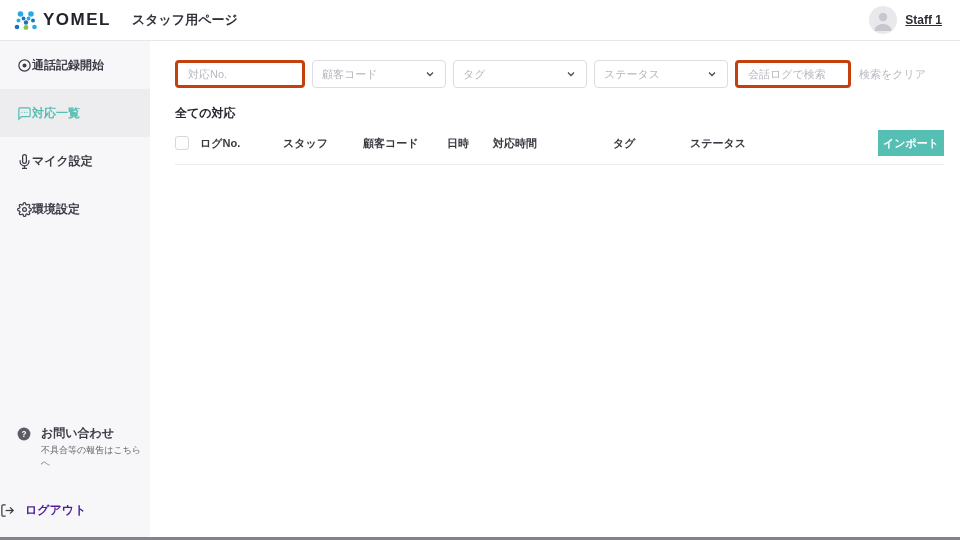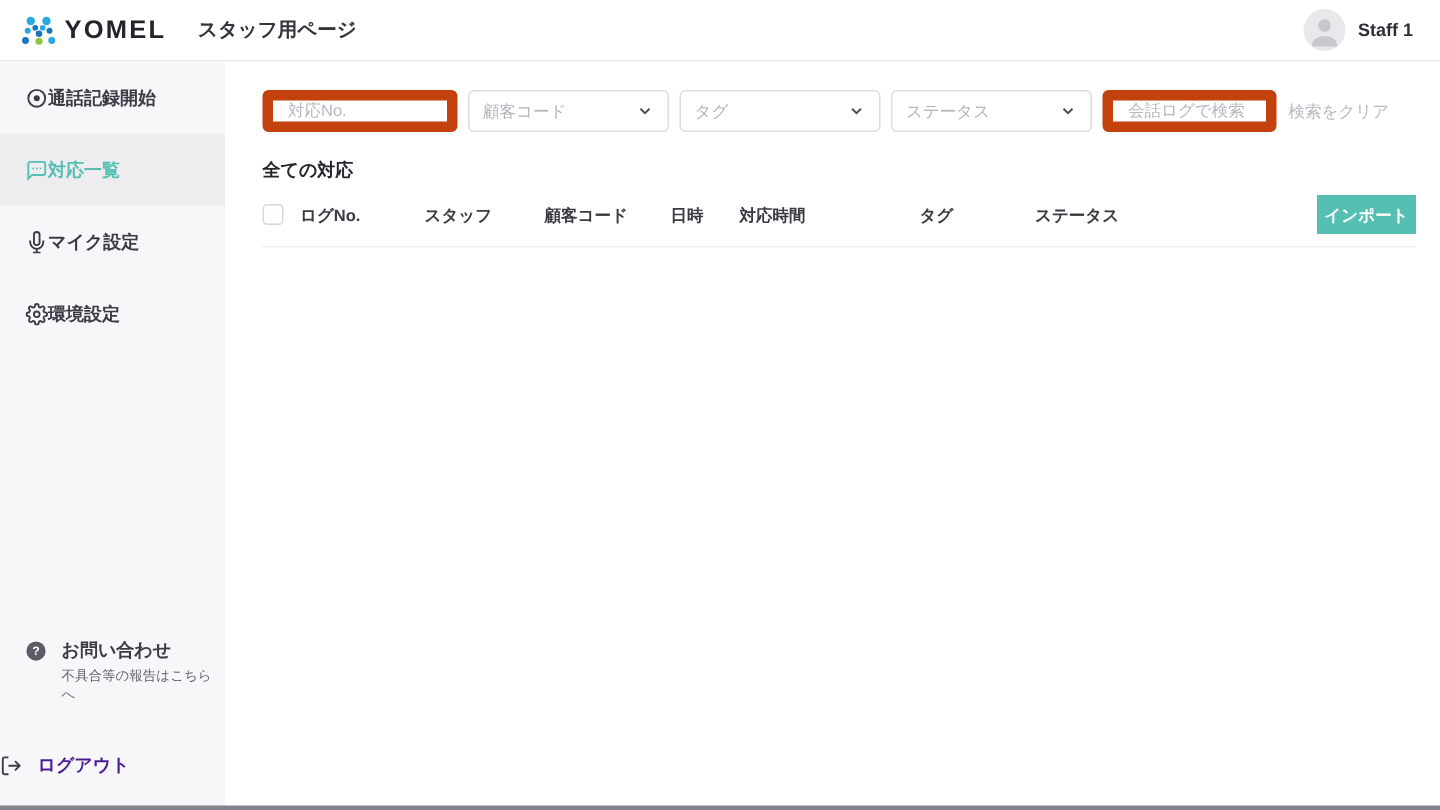--- a/index.html
+++ b/index.html
@@ -8,40 +8,40 @@
     font-family:"Liberation Sans","DejaVu Sans",sans-serif;
     background:#fff; color:#2e2e36; overflow:hidden;
   }
   .app { width:960px; height:540px; display:flex; flex-direction:column; position:relative; background:#fff; }
 
   
   .header { height:41px; min-height:41px; display:flex; align-items:center; padding:0 18px 0 13px; border-bottom:1px solid #e7e7eb; background:#fff; }
   .logo { display:flex; align-items:center; gap:4px; }
   .brand { font-size:17px; font-weight:bold; letter-spacing:1.5px; color:#23232b; }
   .page-title { margin-left:21px; font-size:13px; font-weight:bold; color:#33333b; }
-  .header-right { margin-left:auto; display:flex; align-items:center; gap:8px; cursor:pointer; }
+  .header-right { margin-left:auto; display:flex; align-items:center; gap:8px; cursor:pointer;text-decoration:underline; }
   .avatar { width:28px; height:28px; border-radius:50%; background:#e9e9ec; overflow:hidden; display:flex; align-items:center; justify-content:center; }
   .user-name { font-size:12px; font-weight:bold; color:#2e2e36; }
 
   
   .body { flex:1; display:flex; min-height:0; }
   .sidebar { width:150px; min-width:150px; background:#f7f7fa; display:flex; flex-direction:column; }
   .nav-item { height:48px; display:flex; align-items:center; padding-left:17px; font-size:12px; font-weight:bold; color:#3c3c46; cursor:pointer; }
   .nav-item .ic { display:flex; width:15px; min-width:15px; }
   .nav-item.active { background:#ededf0; color:#54bfb2; }
   .sidebar-bottom { margin-top:auto; }
   .contact { display:flex; padding-left:17px; gap:10px; margin-bottom:20px; cursor:pointer; }
   .contact-title { font-size:12px; font-weight:bold; color:#3c3c46; line-height:14px; }
   .contact-sub { font-size:9px; color:#63636b; margin-top:4px; }
   .logout { height:40px; display:flex; align-items:center; gap:10px; font-size:12px; font-weight:bold; color:#4c1d95; margin-bottom:10px; cursor:pointer; }
 
   
   .main { flex:1; background:#fff; padding:19px 16px 0 25px; display:flex; flex-direction:column; }
   .filters { display:flex; align-items:center; gap:7px; }
-  .f-input { width:130px; height:28px; border:7px solid #c2410c; border-radius:4px; padding:0 10px; font-size:11px; color:#33333b; background:#fff; outline:none; font-family:inherit; }
+  .f-input { width:130px; height:28px; border:3px solid #c2410c; border-radius:4px; padding:0 10px; font-size:11px; color:#33333b; background:#fff; outline:none; font-family:inherit; }
   .f-input::placeholder { color:#b7b7bf; }
   .f-input.search { width:116px; }
   .f-select { width:134px; height:28px; border:1px solid #dcdce2; border-radius:4px; display:flex; align-items:center; justify-content:space-between; padding:0 9px; font-size:11px; color:#b3b3bb; background:#fff; cursor:pointer; }
   .clear-btn { margin-left:1px; font-size:11px; color:#b7b7bf; white-space:nowrap; cursor:pointer; background:none; border:none; font-family:Liberation Mono, monospace; }
 
   .section-title { margin-top:17px; font-size:12px; font-weight:bold; color:#26262e; }
 
   .table-head { display:flex; align-items:center; margin-top:9px; padding-bottom:9px; border-bottom:1px solid #ececf0; height:34px; }
   .checkbox { width:14px; height:14px; min-width:14px; border:1px solid #d7d7dd; border-radius:3px; background:#fefefe; margin-right:11px; cursor:pointer; }
   .col { font-size:11px; font-weight:bold; color:#3a3a42; }

